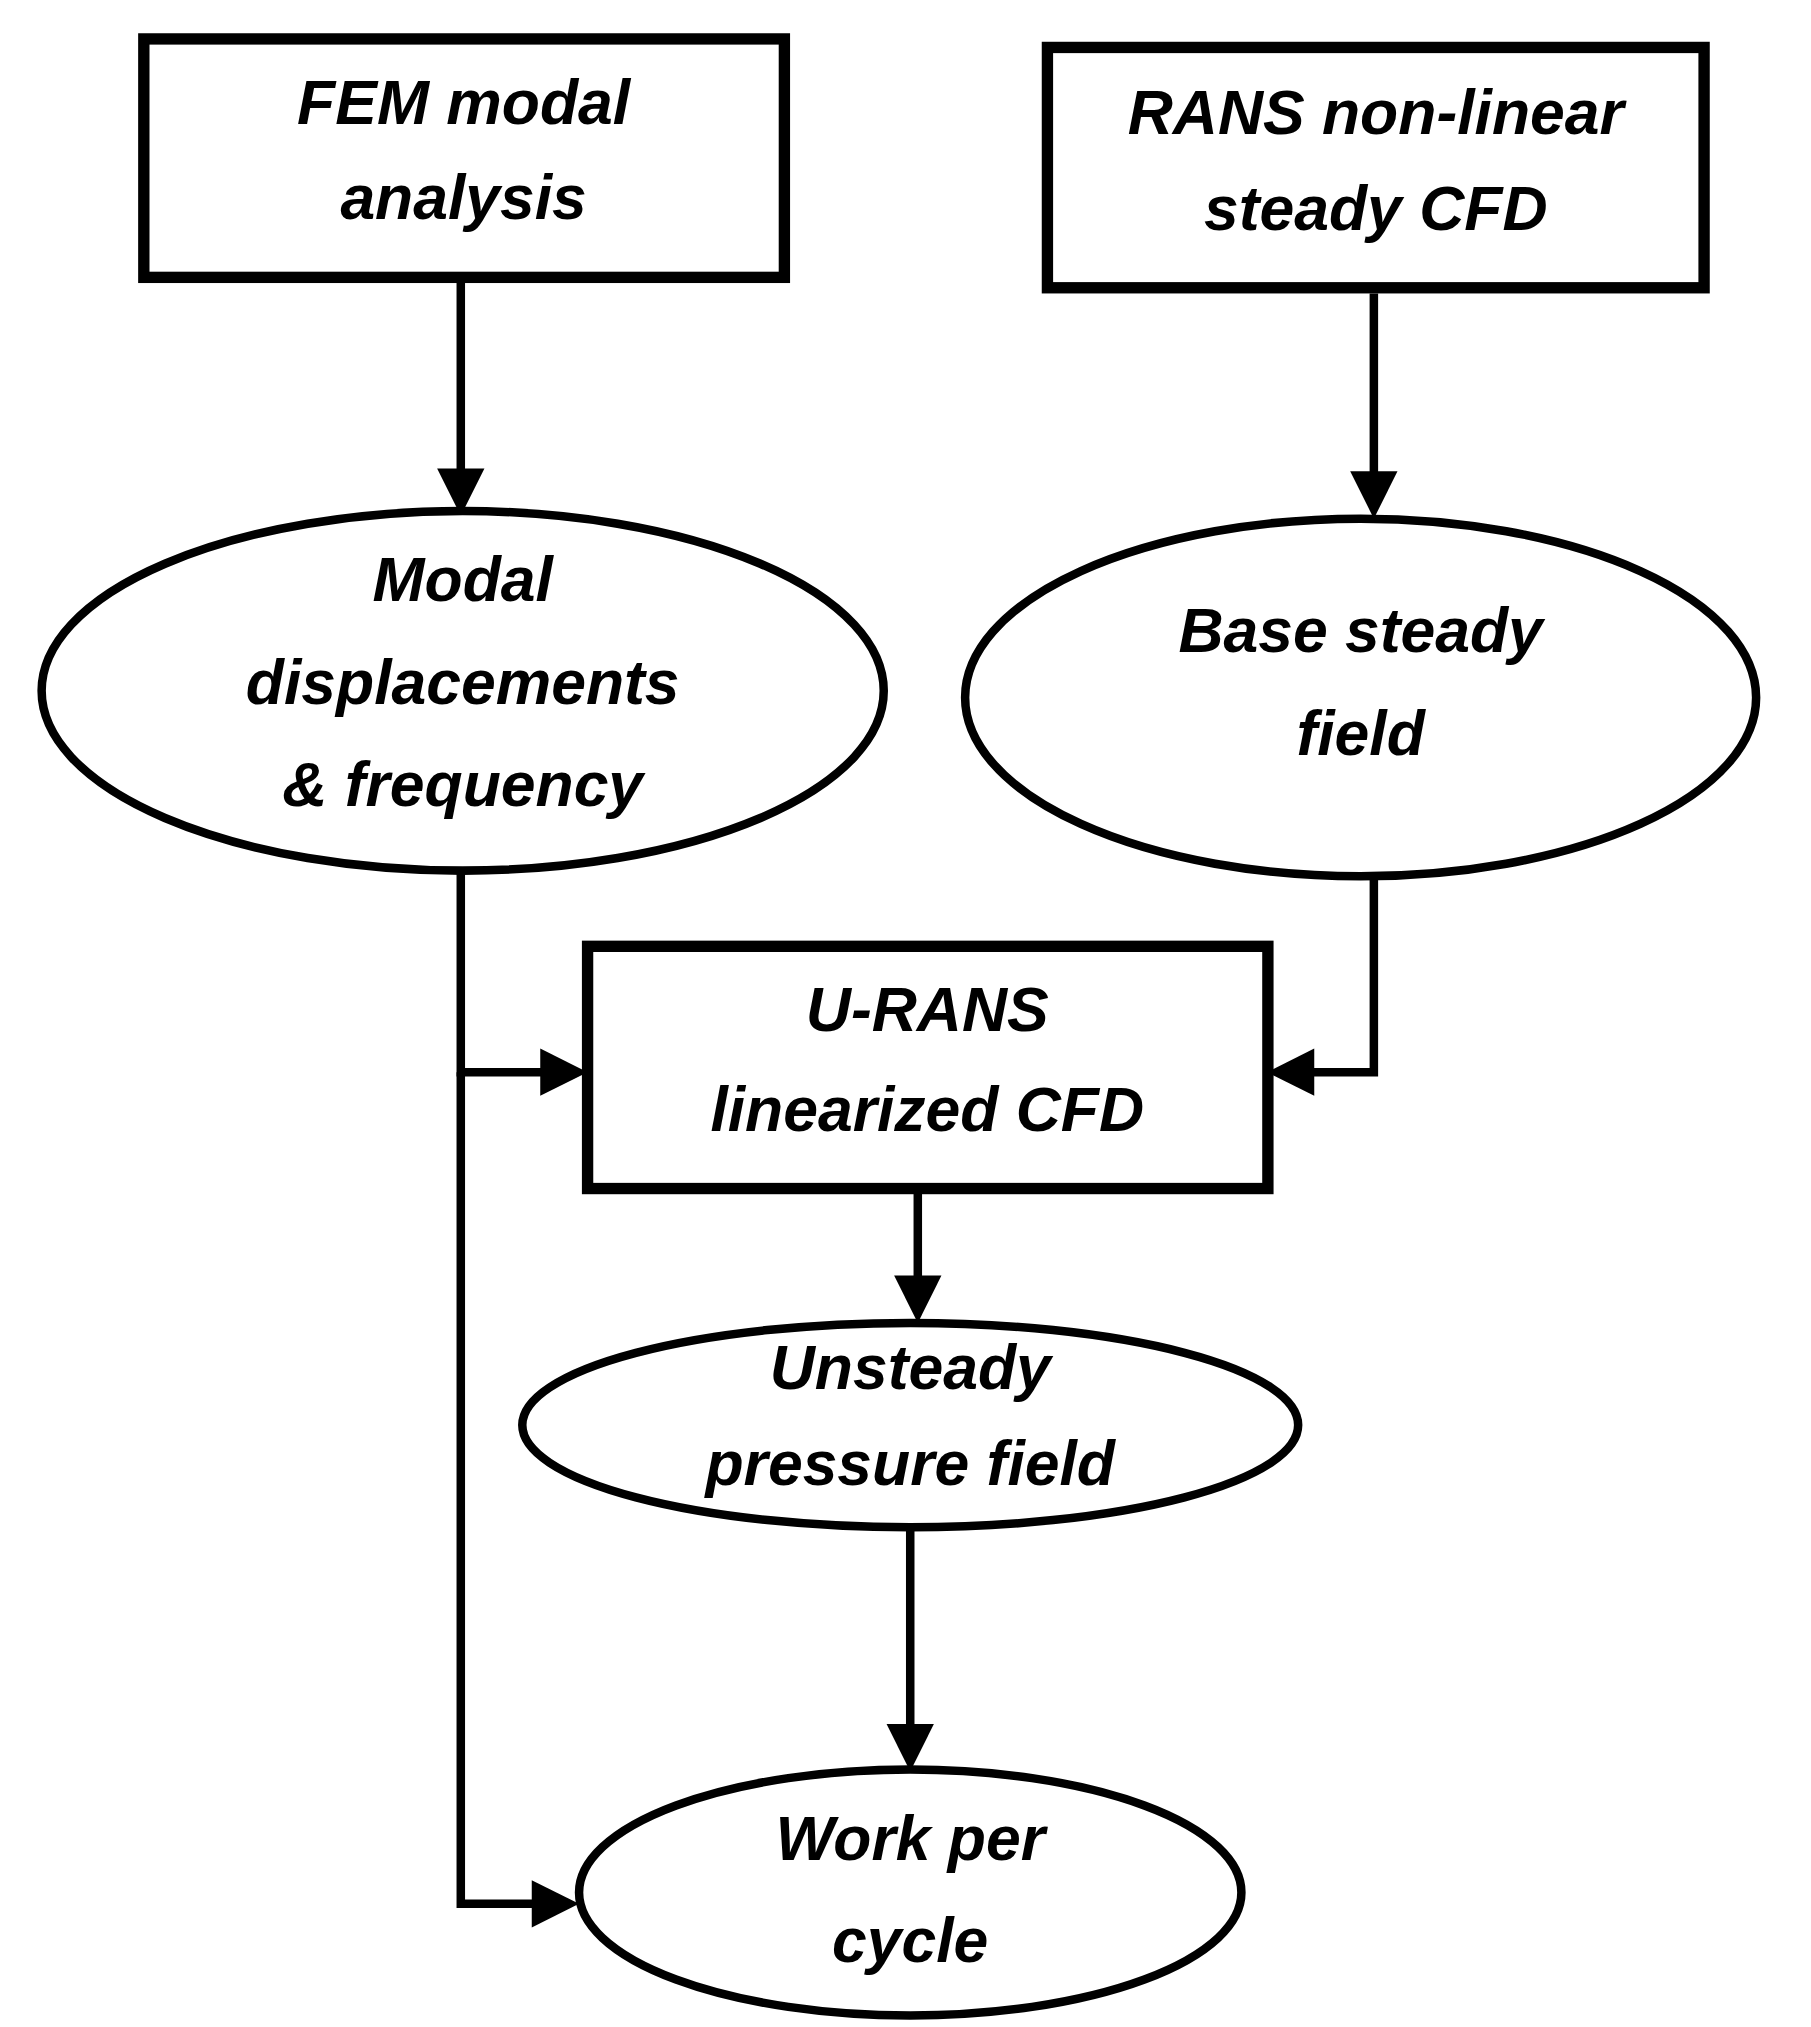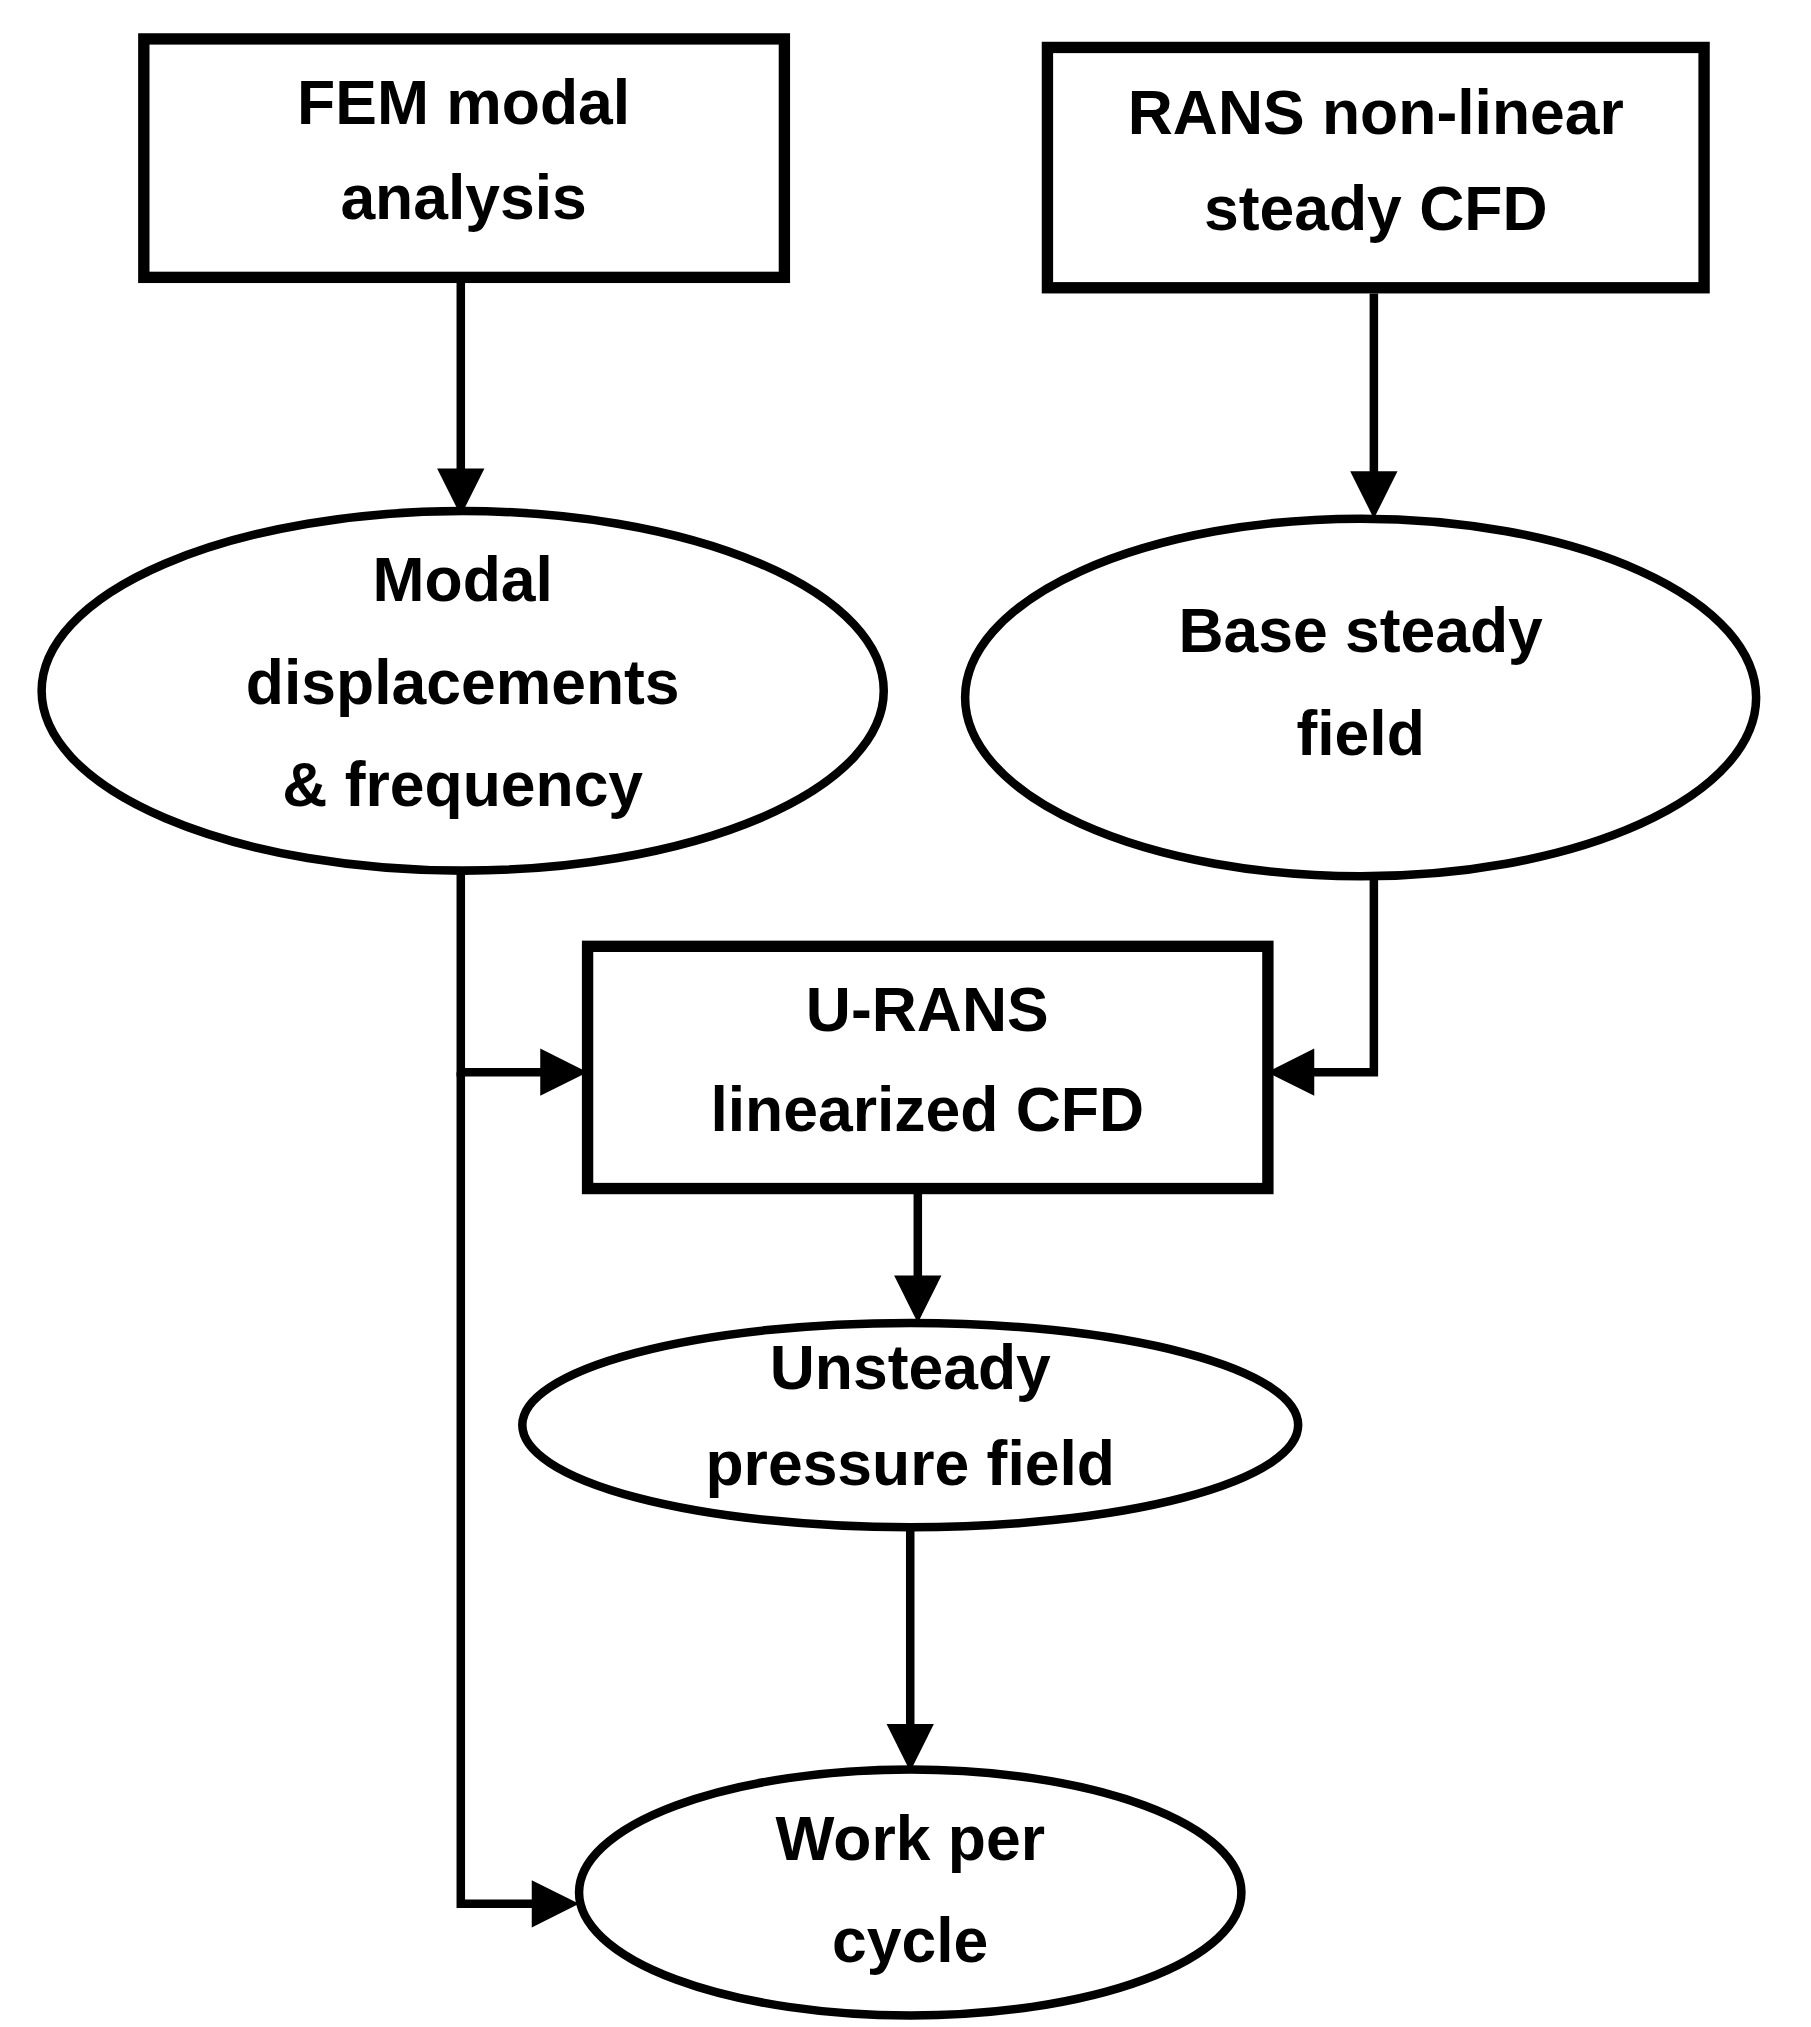--- a/index.html
+++ b/index.html
@@ -11,20 +11,21 @@
     width: 1811px;
     height: 2027px;
     font-family: "Liberation Sans", sans-serif;
     overflow: hidden;
   }
   #flowchart-root {
     position: relative;
     width: 1811px;
     height: 2027px;
     background: #ffffff;
+    font-style: italic;
   }
   svg.diagram {
     display: block;
     width: 1811px;
     height: 2027px;
   }
   .node-shape {
     fill: #ffffff;
     stroke: #000000;
   }

